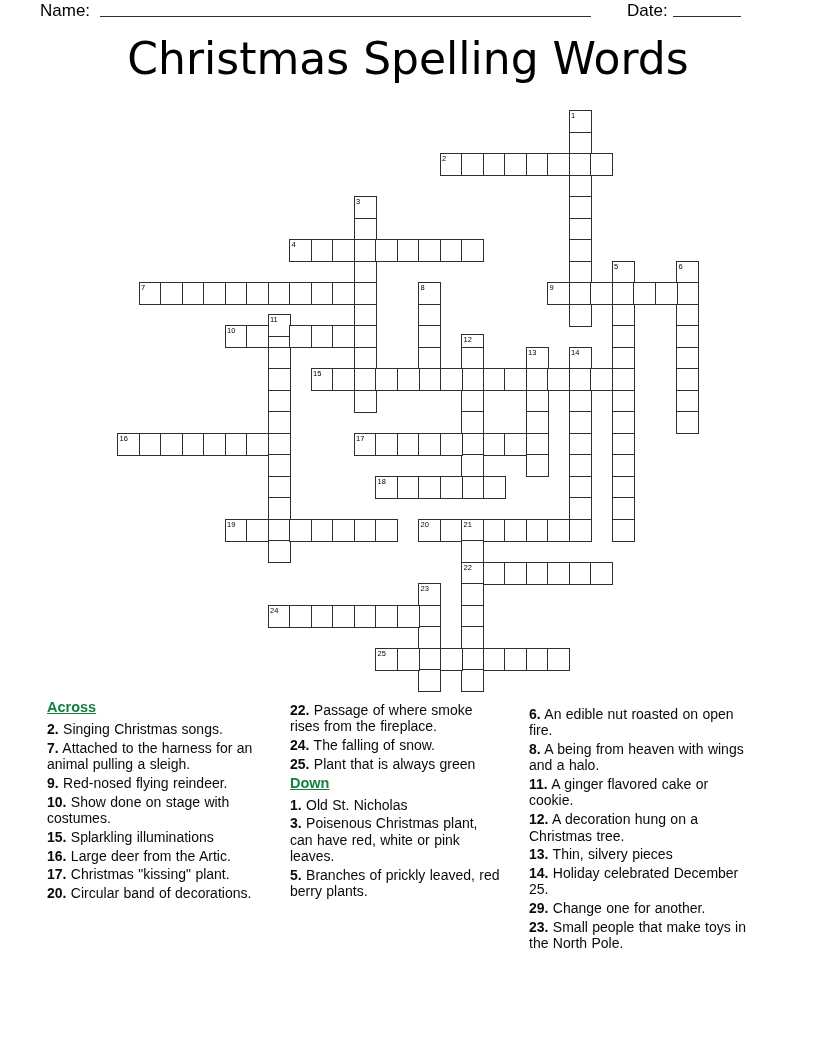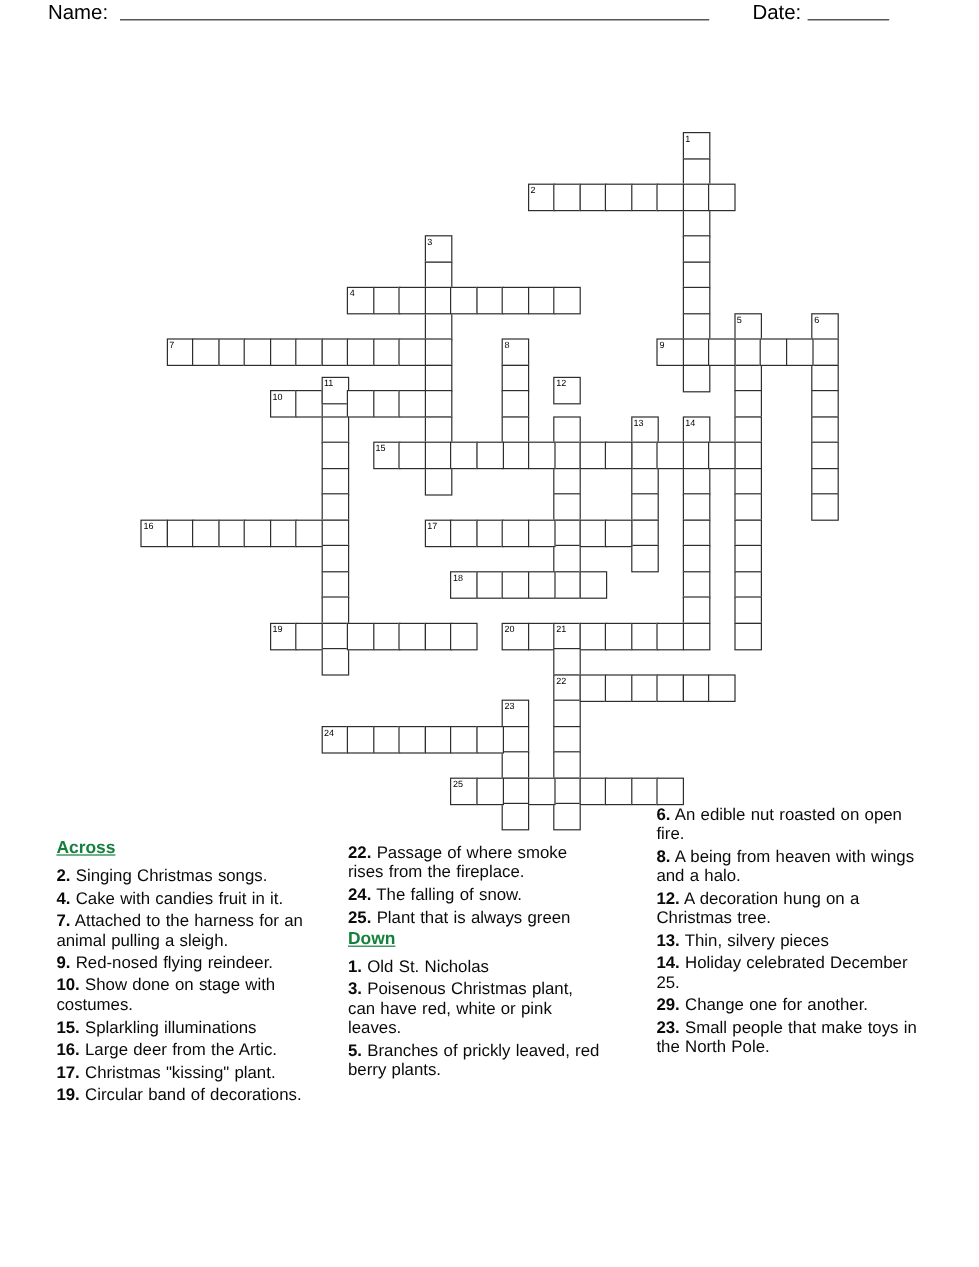--- a/index.html
+++ b/index.html
@@ -24,21 +24,21 @@
   }
   .cellnum{
     position:absolute;top:0px;left:1.5px;
     font-size:7.5px;line-height:9px;color:#000;
     font-family:"Liberation Sans",sans-serif;
   }
   
   .cluecol{position:absolute;}
   #col1{left:47px;top:699px;width:219px;}
   #col2{left:290px;top:702px;width:213px;}
-  #col3{left:529px;top:670px;width:218px;margin-left:18px;}
+  #col3{left:529px;top:706px;width:218px;}
   .clue-head{
     font-size:14.5px;font-weight:bold;text-decoration:underline;
     margin:0 0 6px 0;color:#15803d;
   }
   #col2 .clue-head{margin-top:2px;}
   .clue{
     font-size:14px;line-height:16.3px;margin:0 0 2.5px 0;color:#0a0a0a;
     word-spacing:0.5px;
   }
   .clue .cn{font-weight:bold;}
@@ -48,20 +48,21 @@
 
 <div class="page">
 
   <div>
     <span class="nd-label" style="left:40px">Name:</span>
     <div class="writeline" style="left:100px;width:491px"></div>
     <span class="nd-label" style="left:627px">Date:</span>
     <div class="writeline" style="left:673px;width:68px"></div>
   </div>
 
+  <h1 class="title">Christmas Spelling Words</h1>
 
   <div id="grid">
       <div class="cell" style="left: 568.5px; top: 110px;">
         <span class="cellnum">1</span>
       </div>
       <div class="cell" style="left: 568.5px; top: 131.5px;"></div>
       <div class="cell" style="left: 568.5px; top: 153px;"></div>
       <div class="cell" style="left: 568.5px; top: 174.5px;"></div>
       <div class="cell" style="left: 568.5px; top: 196px;"></div>
       <div class="cell" style="left: 568.5px; top: 217.5px;"></div>
@@ -163,21 +164,21 @@
       <div class="cell" style="left: 267.5px; top: 346.5px;"></div>
       <div class="cell" style="left: 267.5px; top: 368px;"></div>
       <div class="cell" style="left: 267.5px; top: 389.5px;"></div>
       <div class="cell" style="left: 267.5px; top: 411px;"></div>
       <div class="cell" style="left: 267.5px; top: 432.5px;"></div>
       <div class="cell" style="left: 267.5px; top: 454px;"></div>
       <div class="cell" style="left: 267.5px; top: 475.5px;"></div>
       <div class="cell" style="left: 267.5px; top: 497px;"></div>
       <div class="cell" style="left: 267.5px; top: 518.5px;"></div>
       <div class="cell" style="left: 267.5px; top: 540px;"></div>
-      <div class="cell" style="left: 461px; top: 314px; text-align: center;">
+      <div class="cell" style="left: 461px; top: 334px; text-align: center;">
         <span class="cellnum">12</span>
       </div>
       <div class="cell" style="left: 461px; top: 346.5px;"></div>
       <div class="cell" style="left: 461px; top: 368px;"></div>
       <div class="cell" style="left: 461px; top: 389.5px;"></div>
       <div class="cell" style="left: 461px; top: 411px;"></div>
       <div class="cell" style="left: 461px; top: 432.5px;"></div>
       <div class="cell" style="left: 461px; top: 454px;"></div>
       <div class="cell" style="left: 461px; top: 475.5px;"></div>
       <div class="cell" style="left: 525.5px; top: 346.5px;">
@@ -293,47 +294,47 @@
       <div class="cell" style="left: 439.5px; top: 647.5px;"></div>
       <div class="cell" style="left: 482.5px; top: 647.5px;"></div>
       <div class="cell" style="left: 504px; top: 647.5px;"></div>
       <div class="cell" style="left: 525.5px; top: 647.5px;"></div>
       <div class="cell" style="left: 547px; top: 647.5px;"></div>
     </div>
 
   <div id="col1" class="cluecol">
     <div class="clue-head">Across</div>
   <p class="clue"><span class="cn">2.</span> Singing Christmas songs.</p>
-      <p class="clue"><span class="cn">4.</span> Cake with candies fruit in it.</p>
       <p class="clue"><span class="cn">7.</span> Attached to the harness for an animal pulling a sleigh.</p>
       <p class="clue"><span class="cn">9.</span> Red-nosed flying reindeer.</p>
       <p class="clue"><span class="cn">10.</span> Show done on stage with costumes.</p>
       <p class="clue"><span class="cn">15.</span> Splarkling illuminations</p>
       <p class="clue"><span class="cn">16.</span> Large deer from the Artic.</p>
       <p class="clue"><span class="cn">17.</span> Christmas "kissing" plant.</p>
-      <p class="clue"><span class="cn">19.</span> Circular band of decorations.</p>
+      <p class="clue"><span class="cn">20.</span> Circular band of decorations.</p>
     </div>
 
   <div id="col2" class="cluecol">
     <div id="col2top">
         <p class="clue"><span class="cn">22.</span> Passage of where smoke rises from the fireplace.</p>
         <p class="clue"><span class="cn">24.</span> The falling of snow.</p>
         <p class="clue"><span class="cn">25.</span> Plant that is always green</p>
       </div>
     <div class="clue-head">Down</div>
     <div id="col2bottom">
         <p class="clue"><span class="cn">1.</span> Old St. Nicholas</p>
         <p class="clue"><span class="cn">3.</span> Poisenous Christmas plant, can have red, white or pink leaves.</p>
         <p class="clue"><span class="cn">5.</span> Branches of prickly leaved, red berry plants.</p>
       </div>
   </div>
 
   <div id="col3" class="cluecol">
       <p class="clue"><span class="cn">6.</span> An edible nut roasted on open fire.</p>
       <p class="clue"><span class="cn">8.</span> A being from heaven with wings and a halo.</p>
+      <p class="clue"><span class="cn">11.</span> A ginger flavored cake or cookie.</p>
       <p class="clue"><span class="cn">12.</span> A decoration hung on a Christmas tree.</p>
       <p class="clue"><span class="cn">13.</span> Thin, silvery pieces</p>
       <p class="clue"><span class="cn">14.</span> Holiday celebrated December 25.</p>
       <p class="clue"><span class="cn">29.</span> Change one for another.</p>
       <p class="clue"><span class="cn">23.</span> Small people that make toys in the North Pole.</p>
     </div>
 
 </div>
 
 </body></html>

